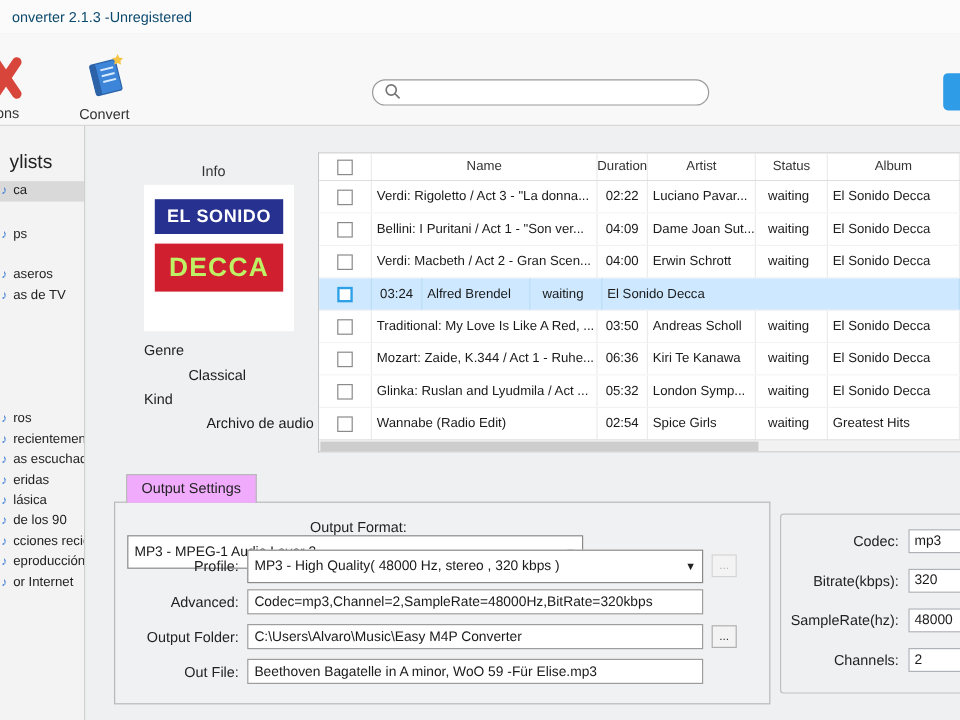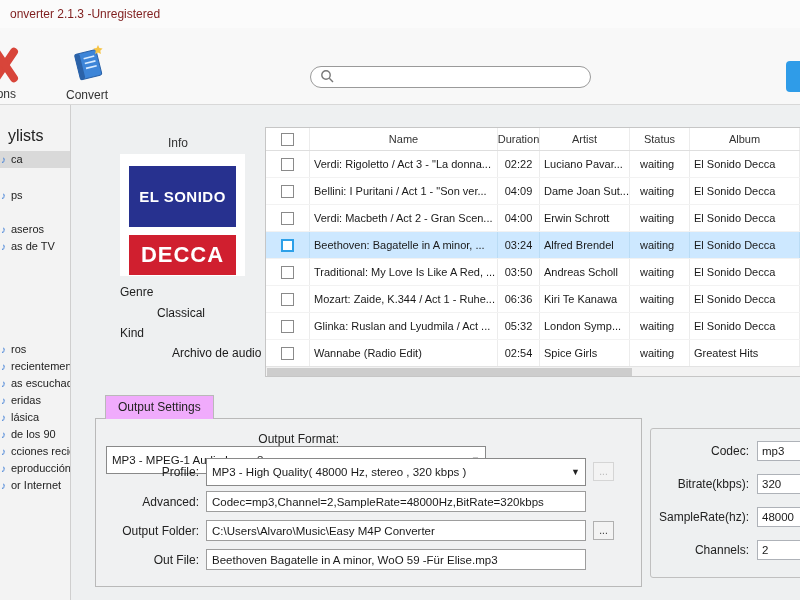--- a/index.html
+++ b/index.html
@@ -2,21 +2,21 @@
 <html><head>
 <meta charset="utf-8">
 <style>
   *{margin:0;padding:0;box-sizing:border-box;}
   html,body{width:800px;height:600px;overflow:hidden;}
   body{font-family:"Liberation Sans",sans-serif;font-size:12px;color:#1a1a1a;background:#eef0f1;}
   .screen{position:relative;width:800px;height:600px;background:#eef0f1;overflow:hidden;}
 
   
   .titlebar{position:absolute;left:0;top:0;width:800px;height:28px;background:#fbfbfb;}
-  .titlebar .title{position:absolute;left:10px;top:7px;font-size:12px;color:#7f1d1d;white-space:nowrap;}
+  .titlebar .title{position:absolute;left:10px;top:7px;font-size:12px;color:#0c4a6e;white-space:nowrap;}
 
   
   .toolbar{position:absolute;left:0;top:28px;width:800px;height:77px;background:#f8f8f8;border-bottom:1px solid #d8d8d8;}
   .toolbtn{position:absolute;text-align:center;color:#333;font-size:12px;}
   .toolbtn .lbl{display:block;margin-top:1px;}
   #opt{left:-24px;top:16px;width:58px;}
   .xicon{position:relative;width:46px;height:42px;margin:0 auto;}
   .xbar{position:absolute;top:17px;left:3px;width:40px;height:8px;border-radius:4px;background:#d8453a;}
   .xbar.a{transform:rotate(-56deg);} .xbar.b{transform:rotate(56deg);}
   #cvt{left:58px;top:14px;width:58px;}
@@ -31,22 +31,22 @@
   .sb-item .note{color:#3a7bd5;font-size:10px;width:10px;flex:none;}
   .sb-item.sel{background:#d9d9d9;}
   .sb-item.g1{margin-top:19px;}
   .sb-item.g2{margin-top:17px;}
   .sb-item.g3{margin-top:86px;}
 
   
   .abs{position:absolute;white-space:nowrap;}
   #infoTitle{left:168px;top:136px;color:#333;}
   #art{left:120px;top:154px;width:125px;height:122px;background:#fff;padding:12px 9px 0 9px;}
-  .art-blue{background:#27318f;color:#fff;text-align:center;font-weight:bold;font-size:15px;letter-spacing:.5px;padding:22px 0;}
-  .art-red{background:#d01f2f;color:#ffffff;text-align:center;font-weight:bold;font-size:22px;letter-spacing:1px;padding:7px 0;margin-top:8px;}
+  .art-blue{background:#27318f;color:#fff;text-align:center;font-weight:bold;font-size:15px;letter-spacing:.5px;padding:6px 0;}
+  .art-red{background:#d01f2f;color:#bef264;text-align:center;font-weight:bold;font-size:22px;letter-spacing:1px;padding:7px 0;margin-top:8px;}
   #genreLbl{left:120px;top:285px;color:#222;}
   #genreVal{left:157px;top:306px;}
   #kindLbl{left:120px;top:326px;color:#222;}
   #kindVal{left:124px;top:346px;margin-left:48px;}
 
   
   #tracklist{position:absolute;left:265px;top:127px;width:535px;height:250px;background:#fff;border:1px solid #c6c6c6;border-right:none;font-size:11px;}
   .thead{display:flex;height:23px;border-bottom:1px solid #dedede;color:#333;background:#fff;}
   .thead .c{justify-content:center;padding:0;}
   .c{display:flex;align-items:center;border-right:1px solid #ececec;overflow:hidden;white-space:nowrap;padding:0 4px;}
@@ -230,21 +230,20 @@
       <div class="c nm">Verdi: Macbeth / Act 2 - Gran Scen...</div>
       <div class="c du">04:00</div>
       <div class="c ar">Erwin Schrott</div>
       <div class="c st">waiting</div>
       <div class="c al">El Sonido Decca</div>
     </div>
     <div class="trow selected">
       <div class="c cb">
           <span class="cbx"></span>
         </div>
-      <div class="c nm">Beethoven: Bagatelle in A minor, ...</div>
       <div class="c du">03:24</div>
       <div class="c ar">Alfred Brendel</div>
       <div class="c st">waiting</div>
       <div class="c al">El Sonido Decca</div>
     </div>
     <div class="trow">
       <div class="c cb">
           <span class="cbx"></span>
         </div>
       <div class="c nm">Traditional: My Love Is Like A Red, ...</div>

